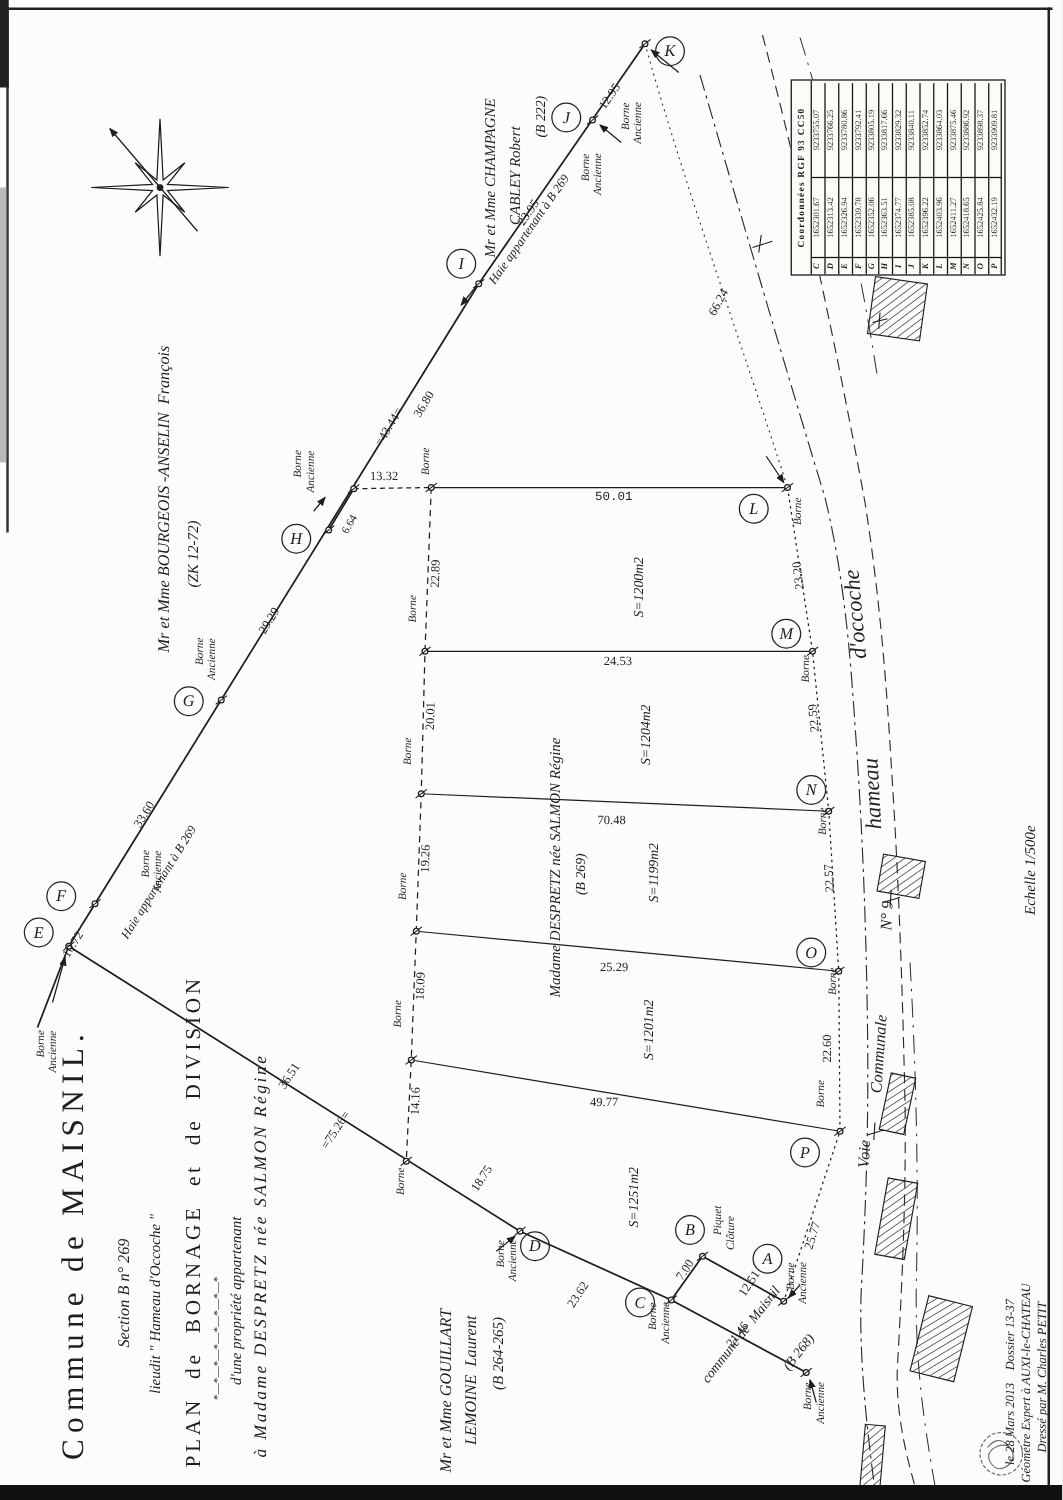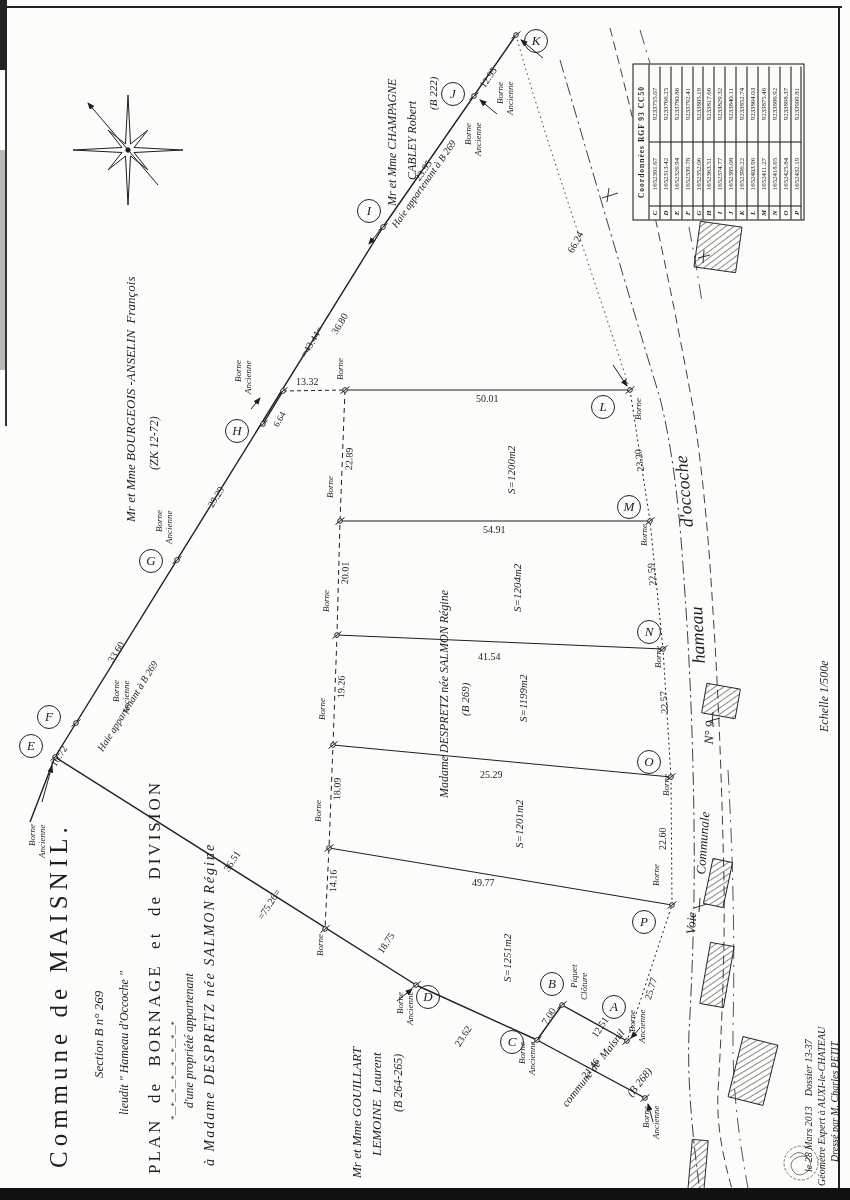--- a/index.html
+++ b/index.html
@@ -195,23 +195,23 @@
   <div class="lb s10" style="left:478px;top:84px;transform:rotate(-55deg);">12.95</div>
   <div class="lb s10" style="left:413px;top:177px;transform:rotate(-55deg);">23.95</div>
   <div class="lb s10" style="left:299px;top:354px;transform:rotate(-59deg);">=43.44=</div>
   <div class="lb s10" style="left:330px;top:331px;transform:rotate(-59deg);">36.80</div>
   <div class="lb s10" style="left:206px;top:504px;transform:rotate(-58deg);">29.29</div>
   <div class="lb s10" style="left:106px;top:659px;transform:rotate(-58deg);">33.60</div>
   <div class="lb s10" style="left:49px;top:763px;transform:rotate(-58deg);">10.72</div>
   <div class="lb s9" style="left:272px;top:424px;transform:rotate(-60deg);">6.64</div>
   <div class="lb s10" style="left:296px;top:377px;">13.32</div>
 
-  <div class="lb s10" style="left:476px;top:394px;">50.01</div>
-  <div class="lb s10" style="left:483px;top:525px;">54.91</div>
-  <div class="lb s10" style="left:478px;top:652px;">41.54</div>
+  <div class="lb s10" style="left:476px;top:394px;font-family:Liberation Mono, monospace;">50.01</div>
+  <div class="lb s10" style="left:483px;top:525px;">24.53</div>
+  <div class="lb s10" style="left:478px;top:652px;">70.48</div>
   <div class="lb s10" style="left:480px;top:770px;">25.29</div>
   <div class="lb s10" style="left:472px;top:878px;">49.77</div>
 
   <div class="lb s10" style="left:344px;top:470px;transform:rotate(-88deg);">22.89</div>
   <div class="lb s10" style="left:340px;top:584px;transform:rotate(-88deg);">20.01</div>
   <div class="lb s10" style="left:336px;top:698px;transform:rotate(-88deg);">19.26</div>
   <div class="lb s10" style="left:332px;top:800px;transform:rotate(-88deg);">18.09</div>
   <div class="lb s10" style="left:328px;top:892px;transform:rotate(-88deg);">14.16</div>
 
   <div class="lb s10" style="left:636px;top:472px;transform:rotate(-97deg);">23.20</div>

